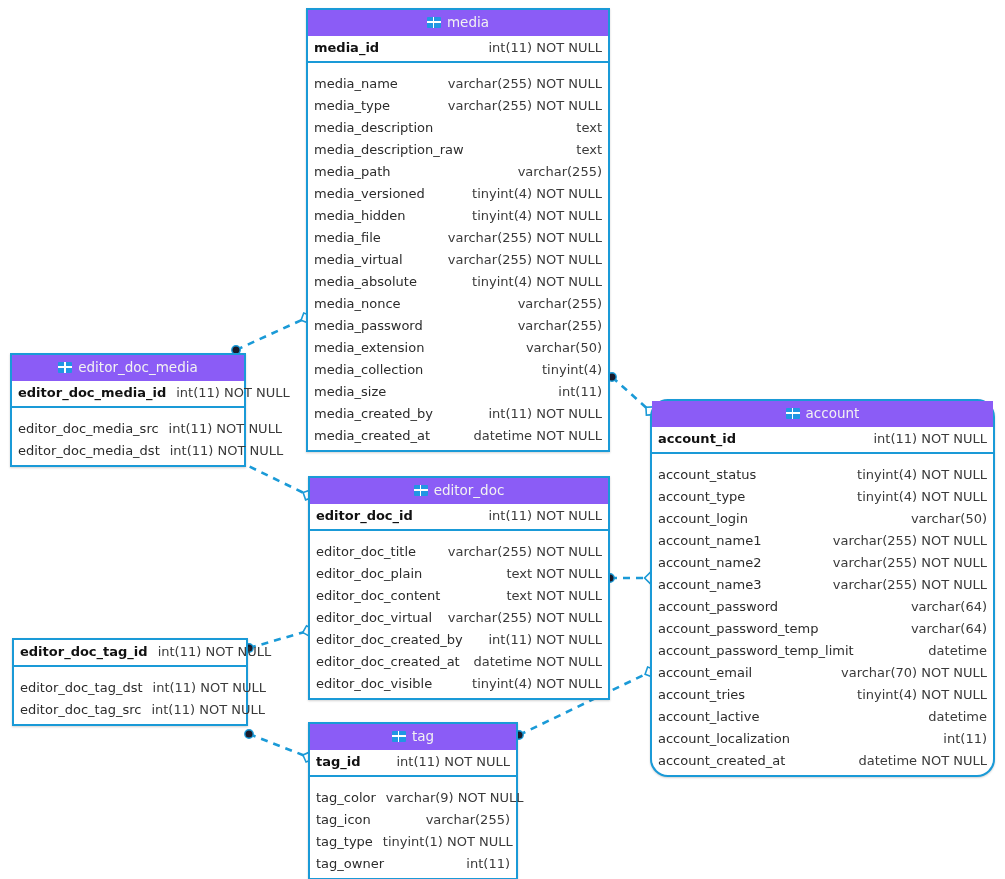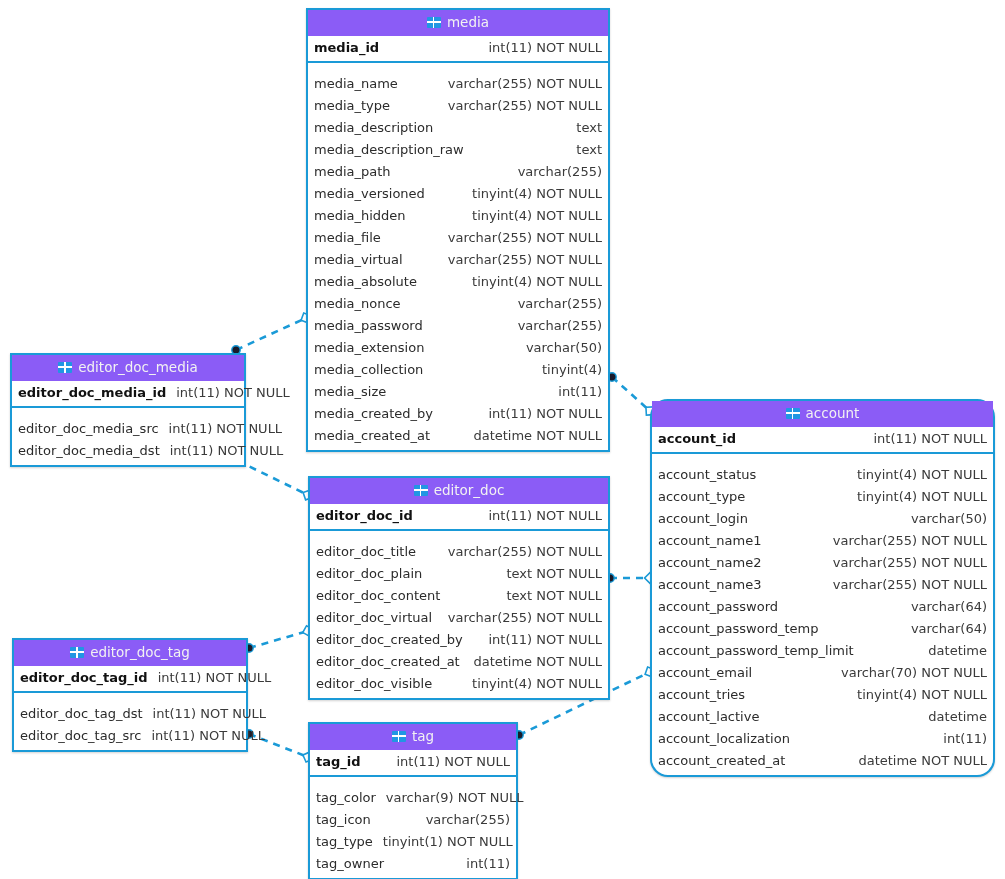--- a/index.html
+++ b/index.html
@@ -371,24 +371,20 @@
           <span class="aname">editor_doc_media_src</span>
           <span class="atype">int(11) NOT NULL</span>
         </div>
         <div class="attr">
           <span class="aname">editor_doc_media_dst</span>
           <span class="atype">int(11) NOT NULL</span>
         </div>
       </div>
     </div>
     <div class="entity" id="ent-editor_doc_tag">
-      <div class="entity-header">
-        <span class="tbl-icon"></span>
-        <span class="entity-title">editor_doc_tag</span>
-      </div>
       <div class="pk-block">
         <div class="attr pk">
           <span class="aname">editor_doc_tag_id</span>
           <span class="atype">int(11) NOT NULL</span>
         </div>
       </div>
       <div class="attr-block">
         <div class="attr">
           <span class="aname">editor_doc_tag_dst</span>
           <span class="atype">int(11) NOT NULL</span>

